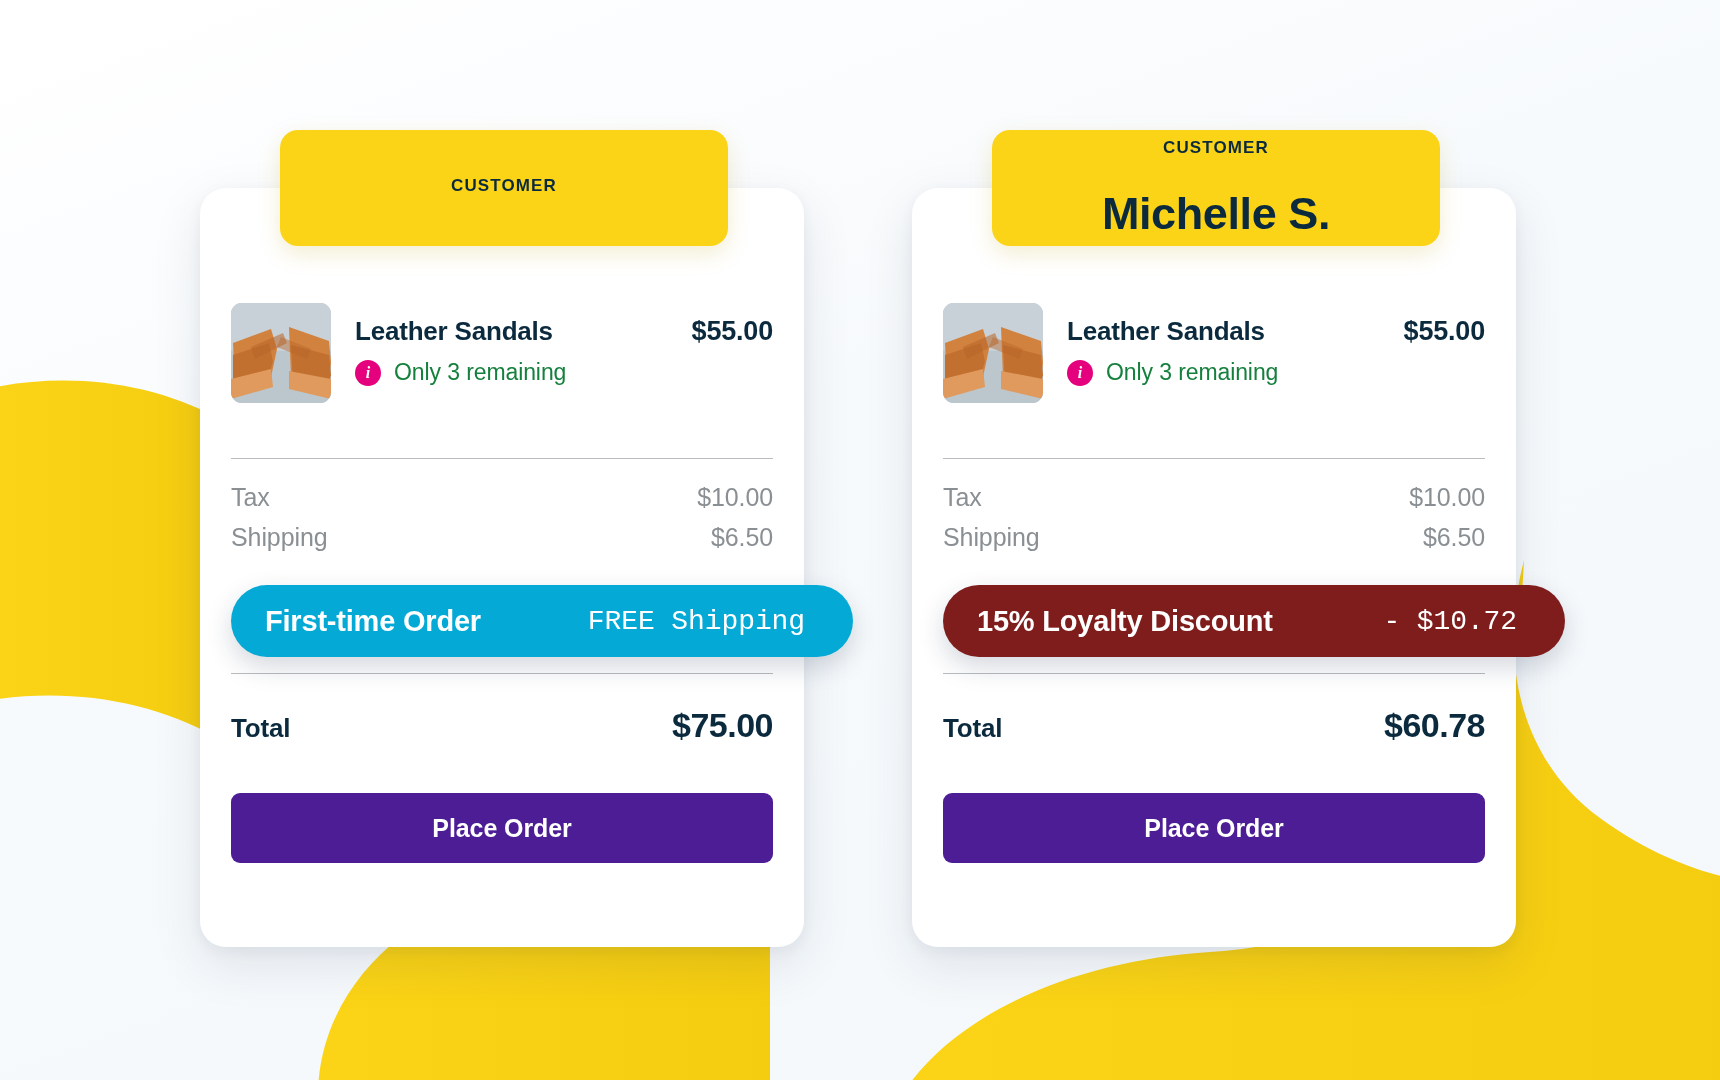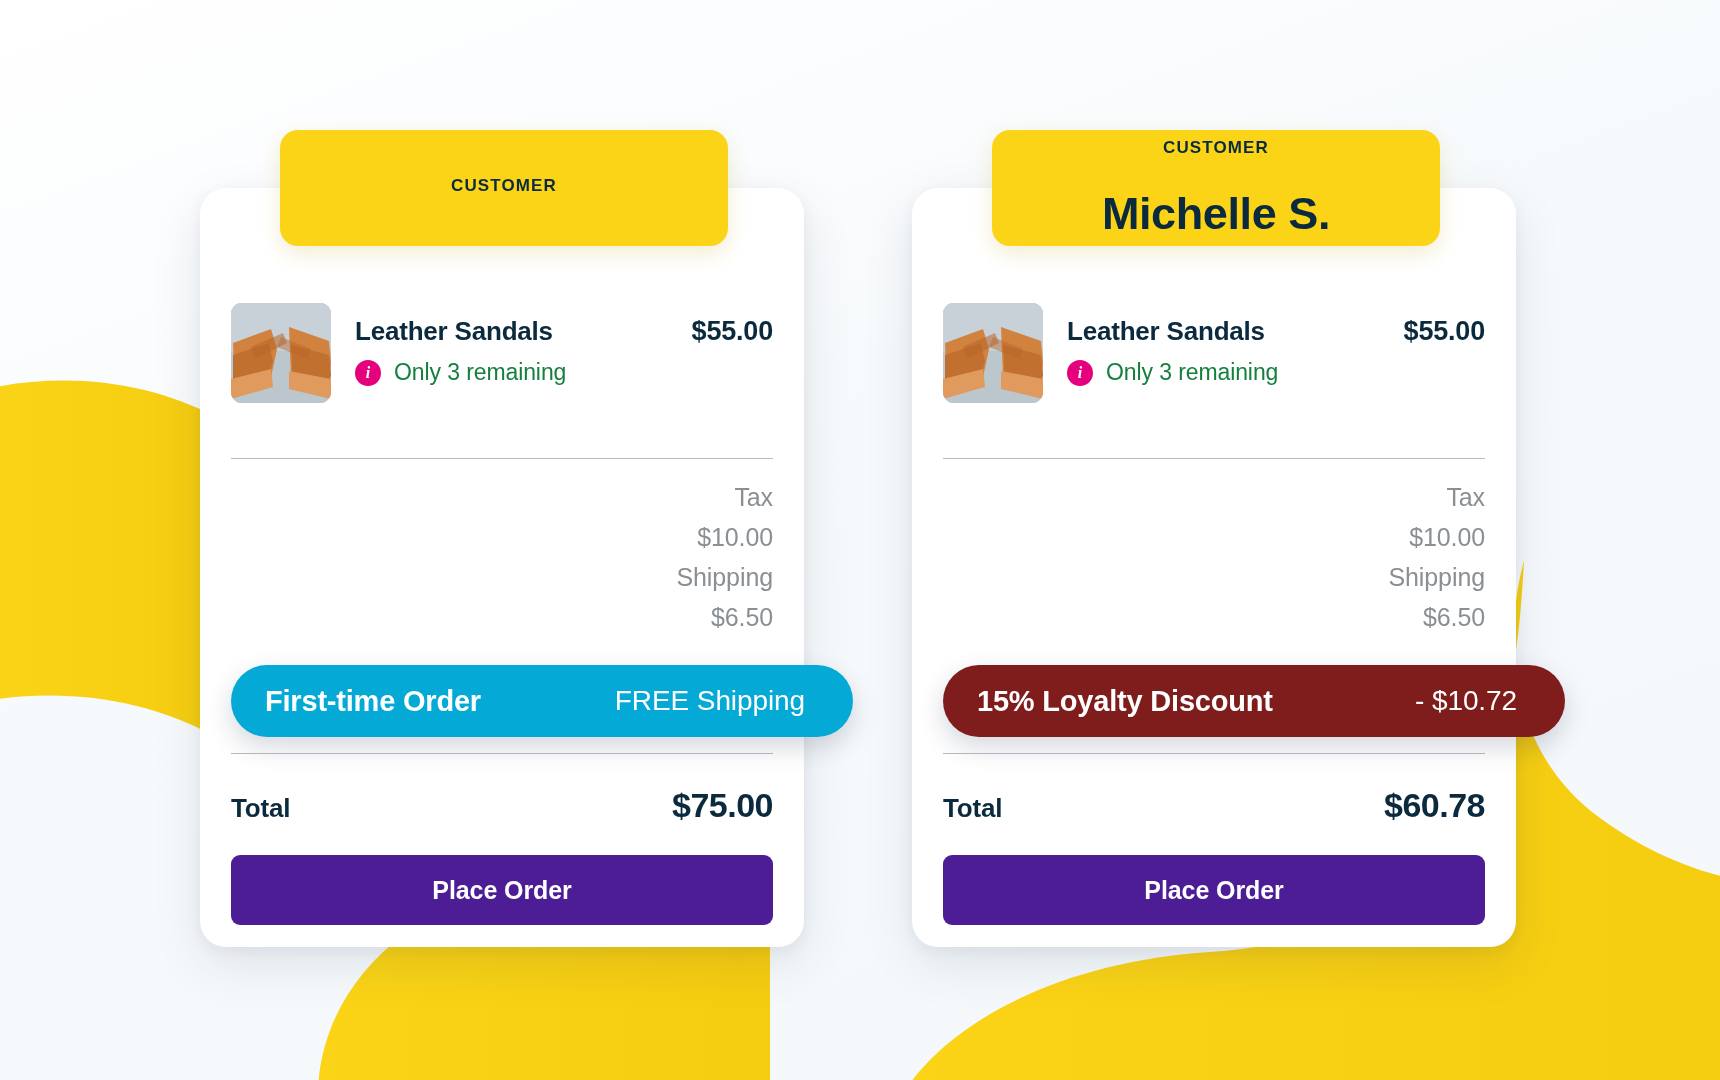--- a/index.html
+++ b/index.html
@@ -161,26 +161,25 @@
     width: 100%;
   }
   .divider-1 { margin-top: 55px; }
   .divider-2 { margin-top: 0; }
 
   
   .fees { padding-top: 18px; }
   .fee-row {
     display: flex;
     justify-content: space-between;
-    align-items: flex-end;
+    align-items: center;
     font-size: 25px;
     color: #8a8f93;
     line-height: 1.6;
     letter-spacing: -0.1px;
-    flex-direction: column;
   }
 
   
   .promo-wrap {
     position: relative;
     height: 116px;
   }
   .promo {
     position: absolute;
     left: 0;
@@ -200,29 +199,30 @@
     letter-spacing: -0.2px;
     white-space: nowrap;
   }
   .promo-value {
     margin-left: auto;
     font-size: 28px;
     font-weight: normal;
     letter-spacing: -0.1px;
     white-space: nowrap;
     padding-right: 14px;
+    font-family: Liberation Mono, monospace;
   }
 
   
   .total-row {
     display: flex;
     justify-content: space-between;
     align-items: baseline;
     padding-top: 32px;
-    padding-bottom: 30px;
+    padding-bottom: 48px;
   }
   .total-label {
     font-size: 26px;
     font-weight: bold;
     color: #0b2a3e;
     letter-spacing: -0.2px;
   }
   .total-value {
     font-size: 34px;
     font-weight: bold;

